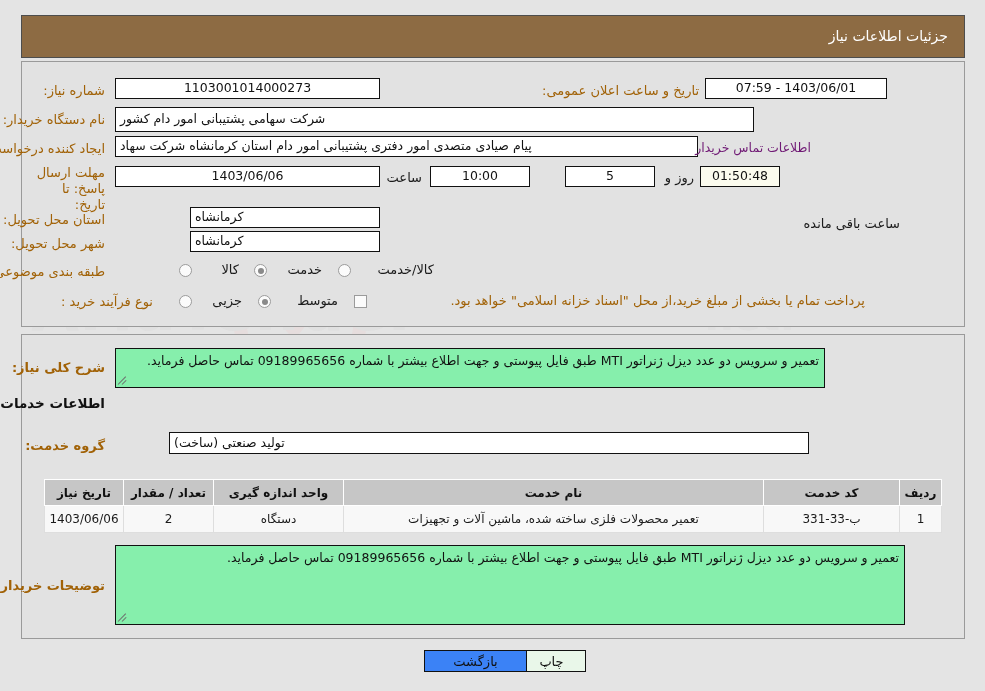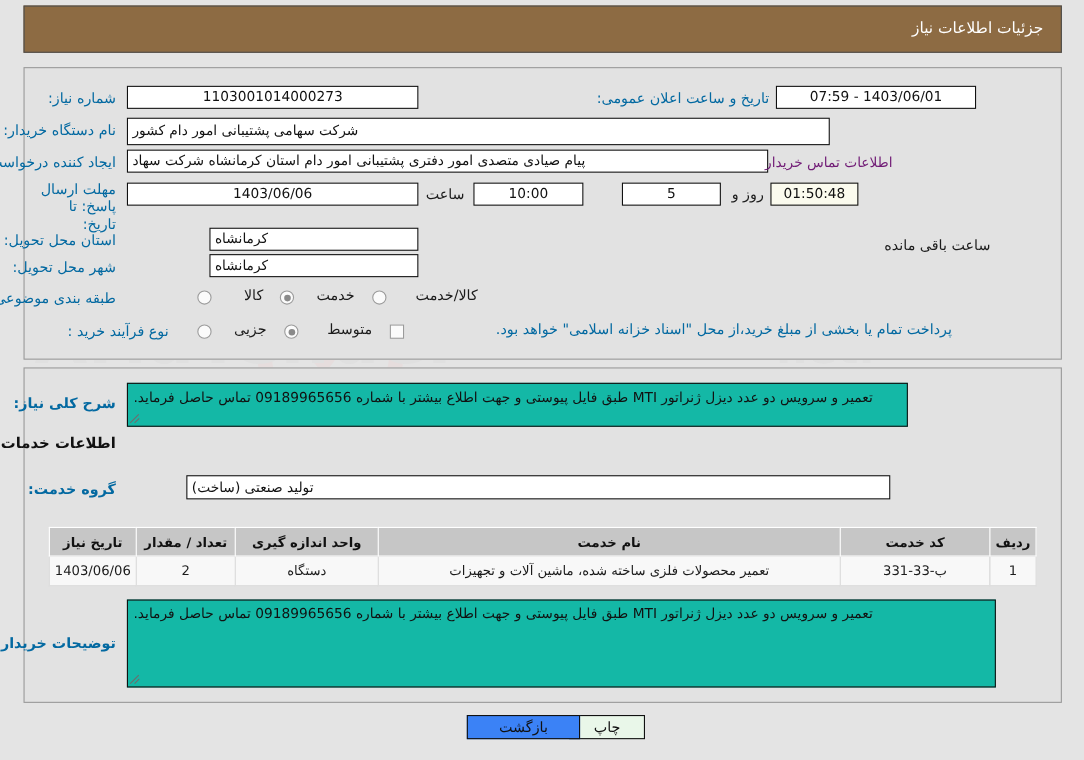--- a/index.html
+++ b/index.html
@@ -14,21 +14,21 @@
     height: 691px;
     background: #e4e4e4;
     overflow: hidden;
     direction: rtl;
   }
 
   
   .header-bar {
     position: absolute;
     left: 21px;
-    top: 5px;
+    top: 15px;
     width: 944px;
     height: 43px;
     background: #8d6b43;
     border: 1px solid #4d4d4d;
     box-sizing: border-box;
   }
   .header-title {
     position: absolute;
     right: 16px;
     top: 12px;
@@ -45,21 +45,21 @@
     border: 1px solid #9a9a9a;
     box-sizing: border-box;
   }
   #panel-top    { left: 21px; top: 61px;  width: 944px; height: 266px; }
   #panel-bottom { left: 21px; top: 334px; width: 944px; height: 305px; }
 
   
   .lbl {
     position: absolute;
     font-size: 13px;
-    color: #0369a1;
+    color: #a16207;
     white-space: nowrap;
     text-align: right;
   }
   .lbl.wrap { white-space: normal; line-height: 16px; }
   .lbl.bold { font-weight: bold; }
 
   .fld {
     position: absolute;
     background: #ffffff;
     border: 1px solid #111111;
@@ -128,28 +128,28 @@
     width: 13px;
     height: 13px;
     border: 1px solid #9b9b9b;
     background: #fbfbfb;
     box-sizing: border-box;
   }
 
   
   .ta {
     position: absolute;
-    background: #14b8a6;
+    background: #86efac;
     border: 1px solid #111111;
     box-sizing: border-box;
     font-size: 12.5px;
     color: #111111;
     line-height: 18px;
     padding: 3px 5px 0 5px;
-    text-align: left;
+    text-align: right;
     overflow: hidden;
   }
   .ta .grip {
     position: absolute;
     left: 2px;
     bottom: 1px;
     width: 12px;
     height: 12px;
     pointer-events: none;
   }

